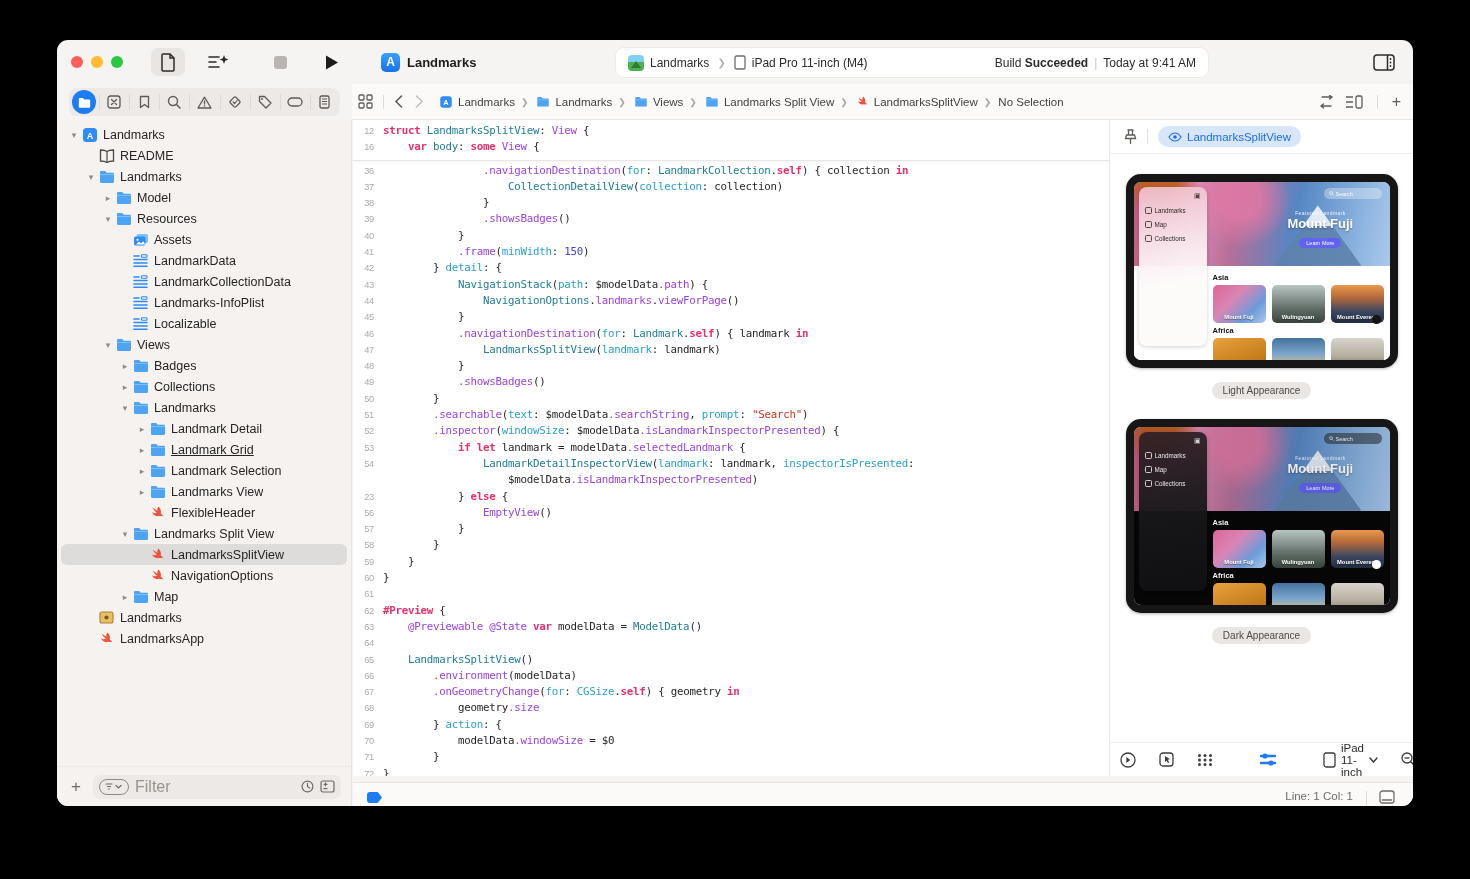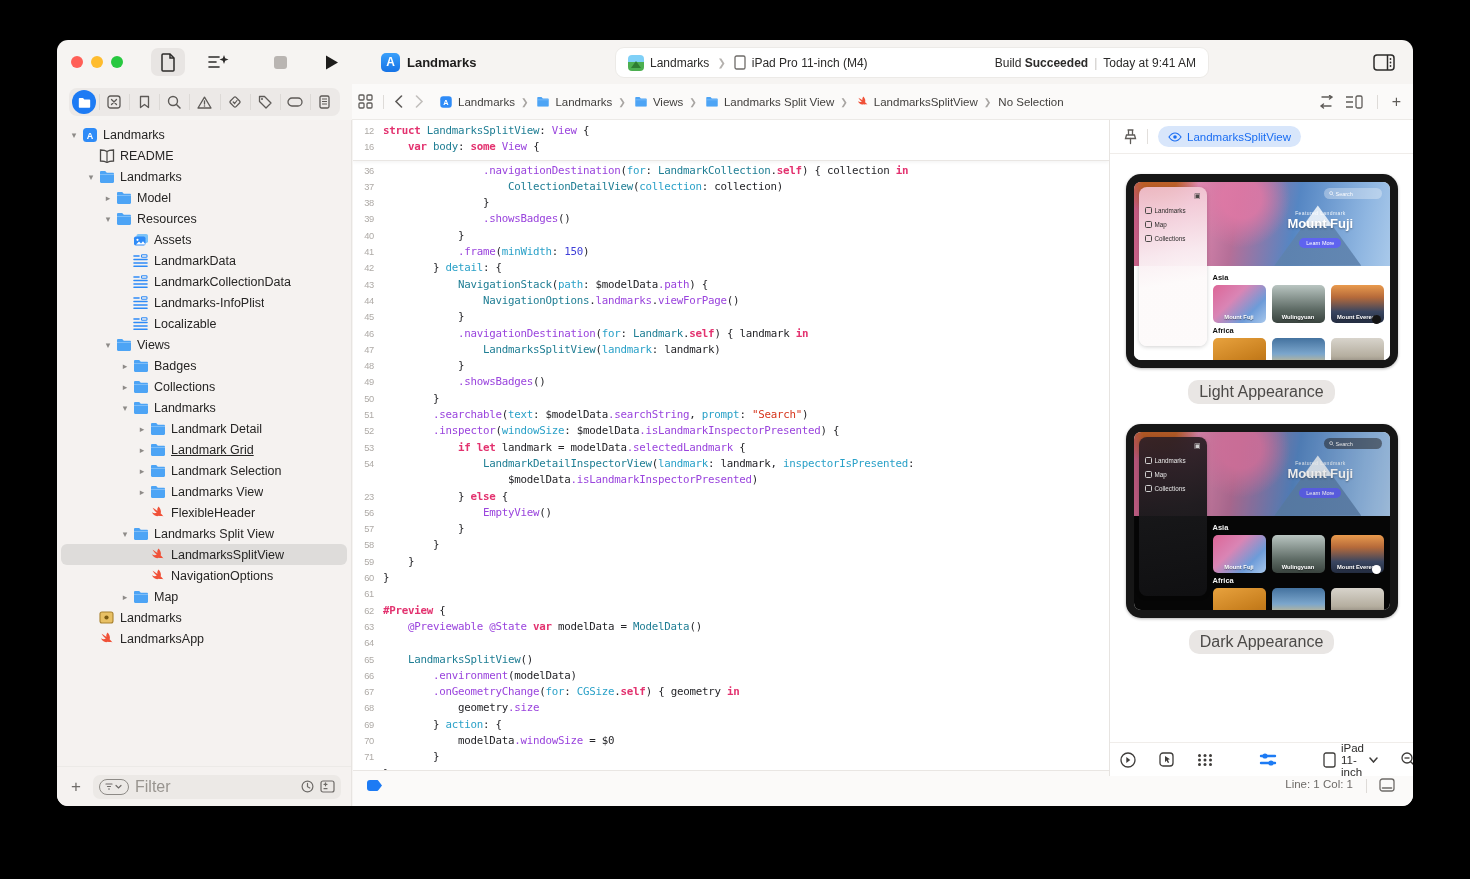--- a/index.html
+++ b/index.html
@@ -69,21 +69,21 @@
   .sticky { border-bottom:1px solid #e9e6e3; box-shadow:0 2px 3px rgba(0,0,0,.04); padding:3px 0 4px; }
   .scrolled { padding-top:2px; }
   .k{color:#e3326f;font-weight:600}
   .p{color:#9a44dd}
   .t{color:#1f7e94}
   .c{color:#2aa1c8}
   .s{color:#d6351c}
   .n{color:#3f3fd8}
   .d{color:#26262a}
 
-  .editor-status { position:absolute; left:296px; bottom:0; width:1060px; height:36px; background:#fbfaf9; border-top:1px solid #e9e6e3; }
+  .editor-status { position:absolute; left:296px; bottom:0; width:1060px; height:24px; background:#fbfaf9; border-top:1px solid #e9e6e3; }
   .blue-tag { position:absolute; left:14px; top:9px; width:15px; height:11px; background:#1d7bf4; border-radius:3px 5px 5px 3px; clip-path:polygon(0 0,72% 0,100% 50%,72% 100%,0 100%); }
   .linecol { position:absolute; right:60px; top:7px; font-size:11.5px; color:#6e6b68; }
   .es-sep { position:absolute; right:46px; top:8px; width:1px; height:14px; background:#dedbd8;}
   .es-icon { position:absolute; right:18px; top:7px; color:#6e6b68;}
 
   
   .canvas { position:absolute; left:1052px; top:80px; width:304px; bottom:30px; background:#fff; border-left:1px solid #e7e4e1; }
   .canvas-head { height:34px; display:flex; align-items:center; padding-left:14px; gap:10px; border-bottom:1px solid #f0edea;}
   .pin { color:#5f5c59; display:flex;}
   .ch-sep { width:1px; height:15px; background:#e2dfdc; }
@@ -119,21 +119,21 @@
   .screen.dark .sect-title { color:#f2f2f2; }
   .screen.dark .app-sb { background:linear-gradient(170deg, rgba(48,32,38,.93), rgba(24,24,26,.95) 45%, rgba(16,16,18,.97)); }
   .screen.dark .sb-item { color:#e8e8e8; }
   .screen.dark .sb-ic { border-color:#d0d0d0; }
   .screen.dark .app-sb .sbt { color:#d0d0d0; }
   .screen.dark .hero { filter:brightness(.92); }
   .screen.dark .home-dot { background:#fff; }
   .screen.dark .search-pill { background:rgba(40,40,44,.55); }
 
   .caption-row { text-align:center; margin-top:12px; }
-  .caption { display:inline-block; background:#e9e6e4; color:#4c4a48; font-size:16px; padding:3px 11px; border-radius:10px; }
+  .caption { display:inline-block; background:#e9e6e4; color:#4c4a48; font-size:10px; padding:3px 11px; border-radius:10px; }
 
   .canvas-bar { position:absolute; left:0; right:0; bottom:0; height:34px; border-top:1px solid #f0edea; display:flex; align-items:center; gap:23px; padding:0 10px; color:#3e3c3a;}
   .cb-sep { width:1px; height:15px; background:#e2dfdc; }
   .device-chip { display:flex; align-items:center; gap:5px; font-size:11.5px; color:#2c2b2a; }
   .cb-zooms { display:flex; align-items:center; gap:9px; margin-left:auto; }
 
   svg { display:block; }
 </style>
 </head>
 <body>

